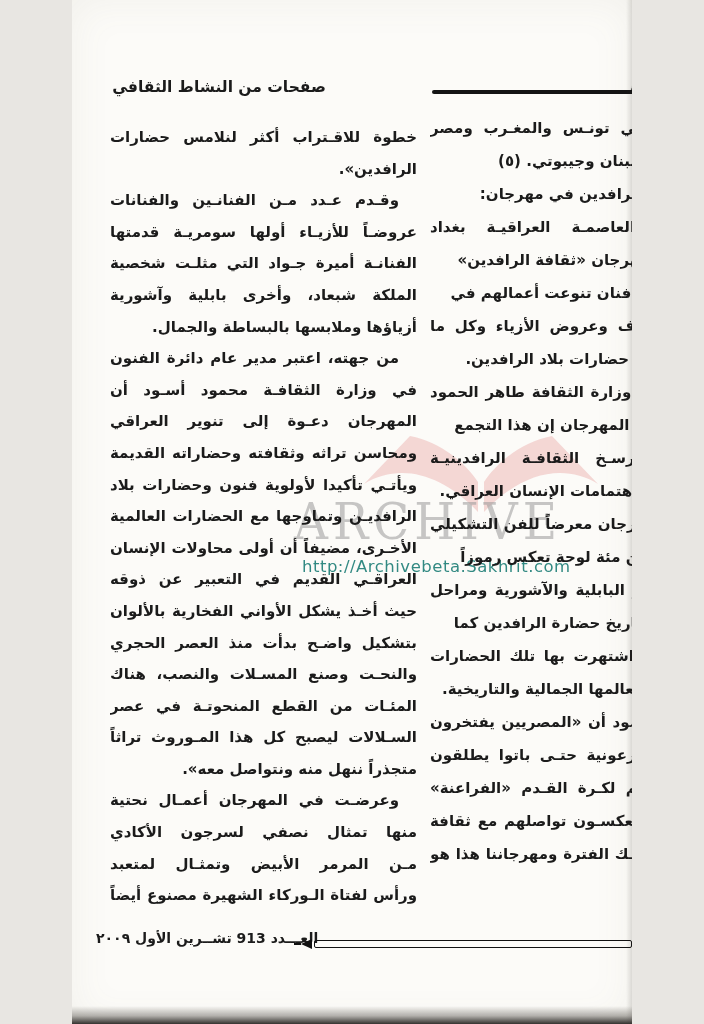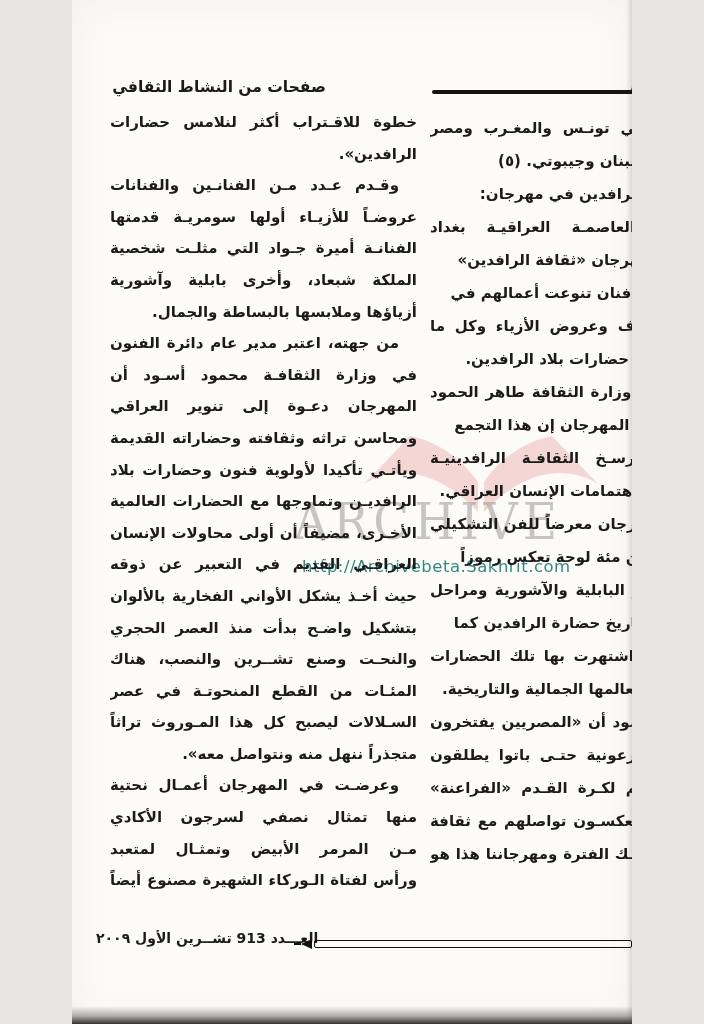--- a/index.html
+++ b/index.html
@@ -22,21 +22,21 @@
   .magazine-logo{
     position:absolute;left:566px;top:52px;width:110px;height:52px;
     direction:rtl;font-size:31px;font-weight:700;line-height:48px;
     transform:rotate(-6deg) skewX(-6deg);
     text-shadow:0 0 1px #000;letter-spacing:-1px;color:#121212;
   }
 
   
   .col{position:absolute;direction:rtl;z-index:2;}
   .col-right{left:358px;top:112px;width:308px;}
-  .col-left{left:38px;top:107px;width:307px;}
+  .col-left{left:38px;top:122px;width:307px;}
   .line{
     text-align:justify;text-align-last:justify;overflow:hidden;
     font-weight:700;letter-spacing:0;
   }
   .col-right .line{height:33px;line-height:33px;font-size:15px;text-align:center;}
   .col-left  .line{height:31.6px;line-height:31.6px;font-size:15px;}
   .k-start{padding-right:18px;}
   .k-end{text-align-last:right;}
   .k-end-indent{text-align-last:right;padding-right:16px;}
   .k-head{text-align:center;text-align-last:center;font-size:16.5px;}
@@ -142,21 +142,21 @@
       <div class="line k-start">من جهته، اعتبر مدير عام دائرة الفنون</div>
       <div class="line k-mid">في وزارة الثقافـة محمود أسـود أن «إقامة</div>
       <div class="line k-mid">المهرجان دعـوة إلى تنوير العراقي بفضائل</div>
       <div class="line k-mid">ومحاسن تراثه وثقافته وحضاراته القديمة</div>
       <div class="line k-mid">ويأتـي تأكيدا لأولوية فنون وحضارات بلاد</div>
       <div class="line k-mid">الرافديـن وتماوجها مع الحضارات العالمية</div>
       <div class="line k-mid">الأخـرى، مضيفاً أن أولى محاولات الإنسان</div>
       <div class="line k-mid">العراقـي القديم في التعبير عن ذوقه الفني</div>
       <div class="line k-mid">حيث أخـذ يشكل الأواني الفخارية بالألوان</div>
       <div class="line k-mid">بتشكيل واضـح بدأت منذ العصر الحجري</div>
-      <div class="line k-mid">والنحـت وصنع تشــرين والنصب، هناك</div>
+      <div class="line k-mid">والنحـت وصنع المسـلات والنصب، هناك</div>
       <div class="line k-mid">المئـات من القطع المنحوتـة في عصر فجر</div>
       <div class="line k-mid">السـلالات ليصبح كل هذا المـوروث تراثاً</div>
       <div class="line k-end">متجذراً ننهل منه ونتواصل معه».</div>
       <div class="line k-start">وعرضـت في المهرجان أعمـال نحتية</div>
       <div class="line k-mid">منها تمثال نصفي لسرجون الأكادي مصنوع</div>
       <div class="line k-mid">مـن المرمر الأبيض وتمثـال لمتعبد سومري</div>
       <div class="line k-mid">ورأس لفتاة الـوركاء الشهيرة مصنوع أيضاً</div>
     </div>
 
   <div class="footer-issue">العـــدد 913 تشــرين الأول ٢٠٠٩</div>

